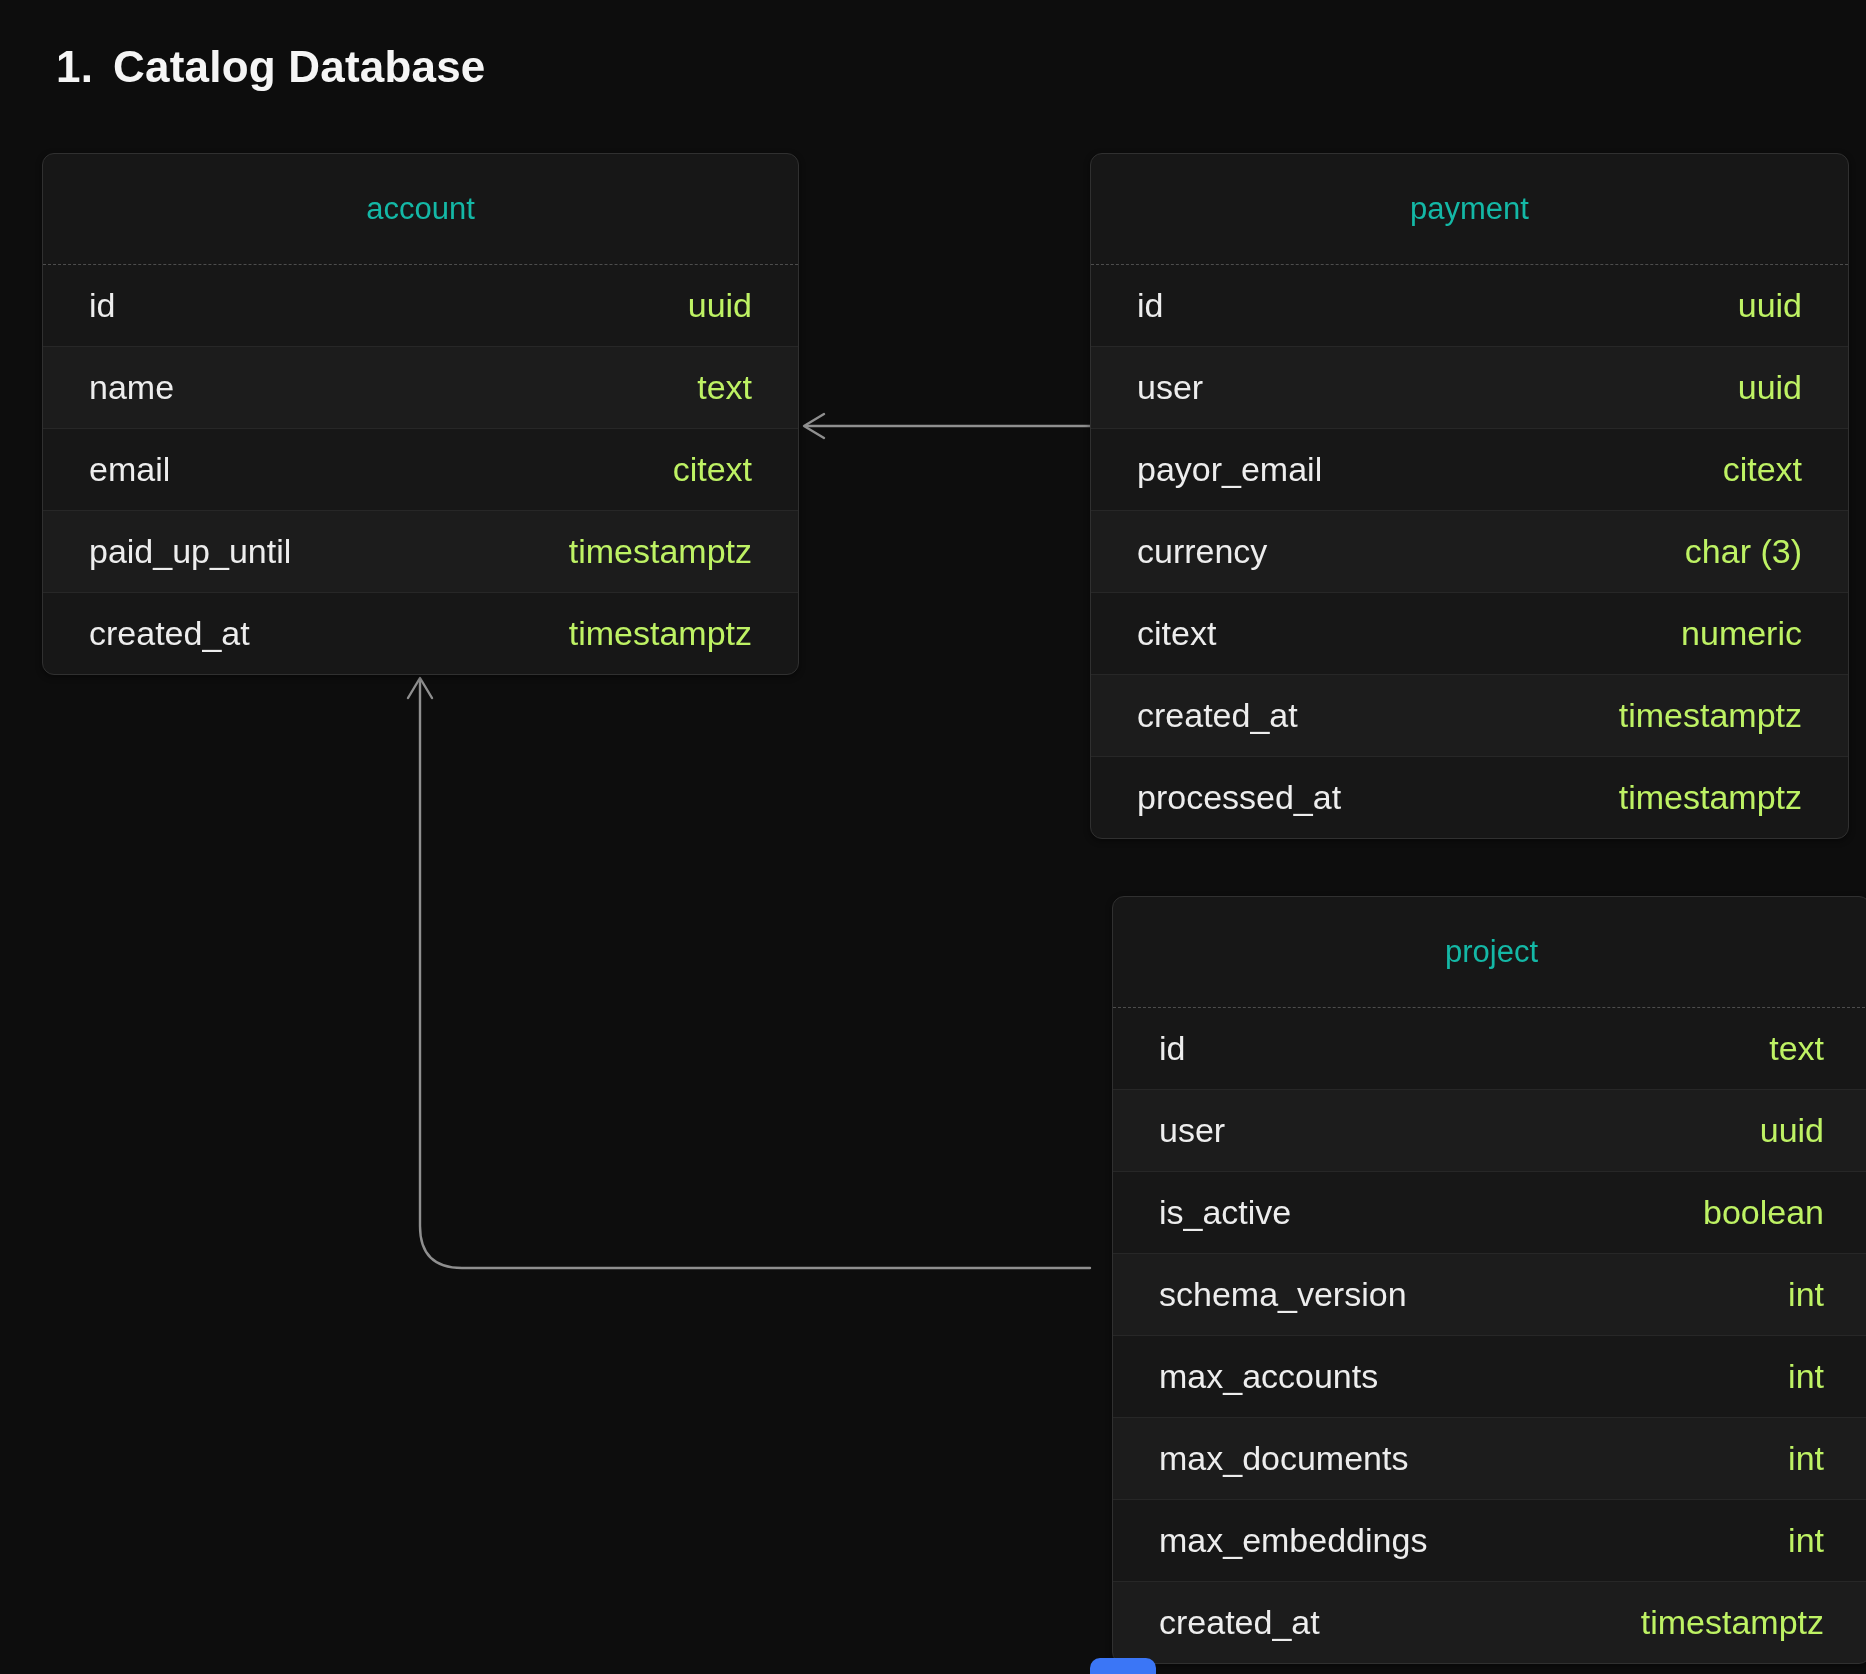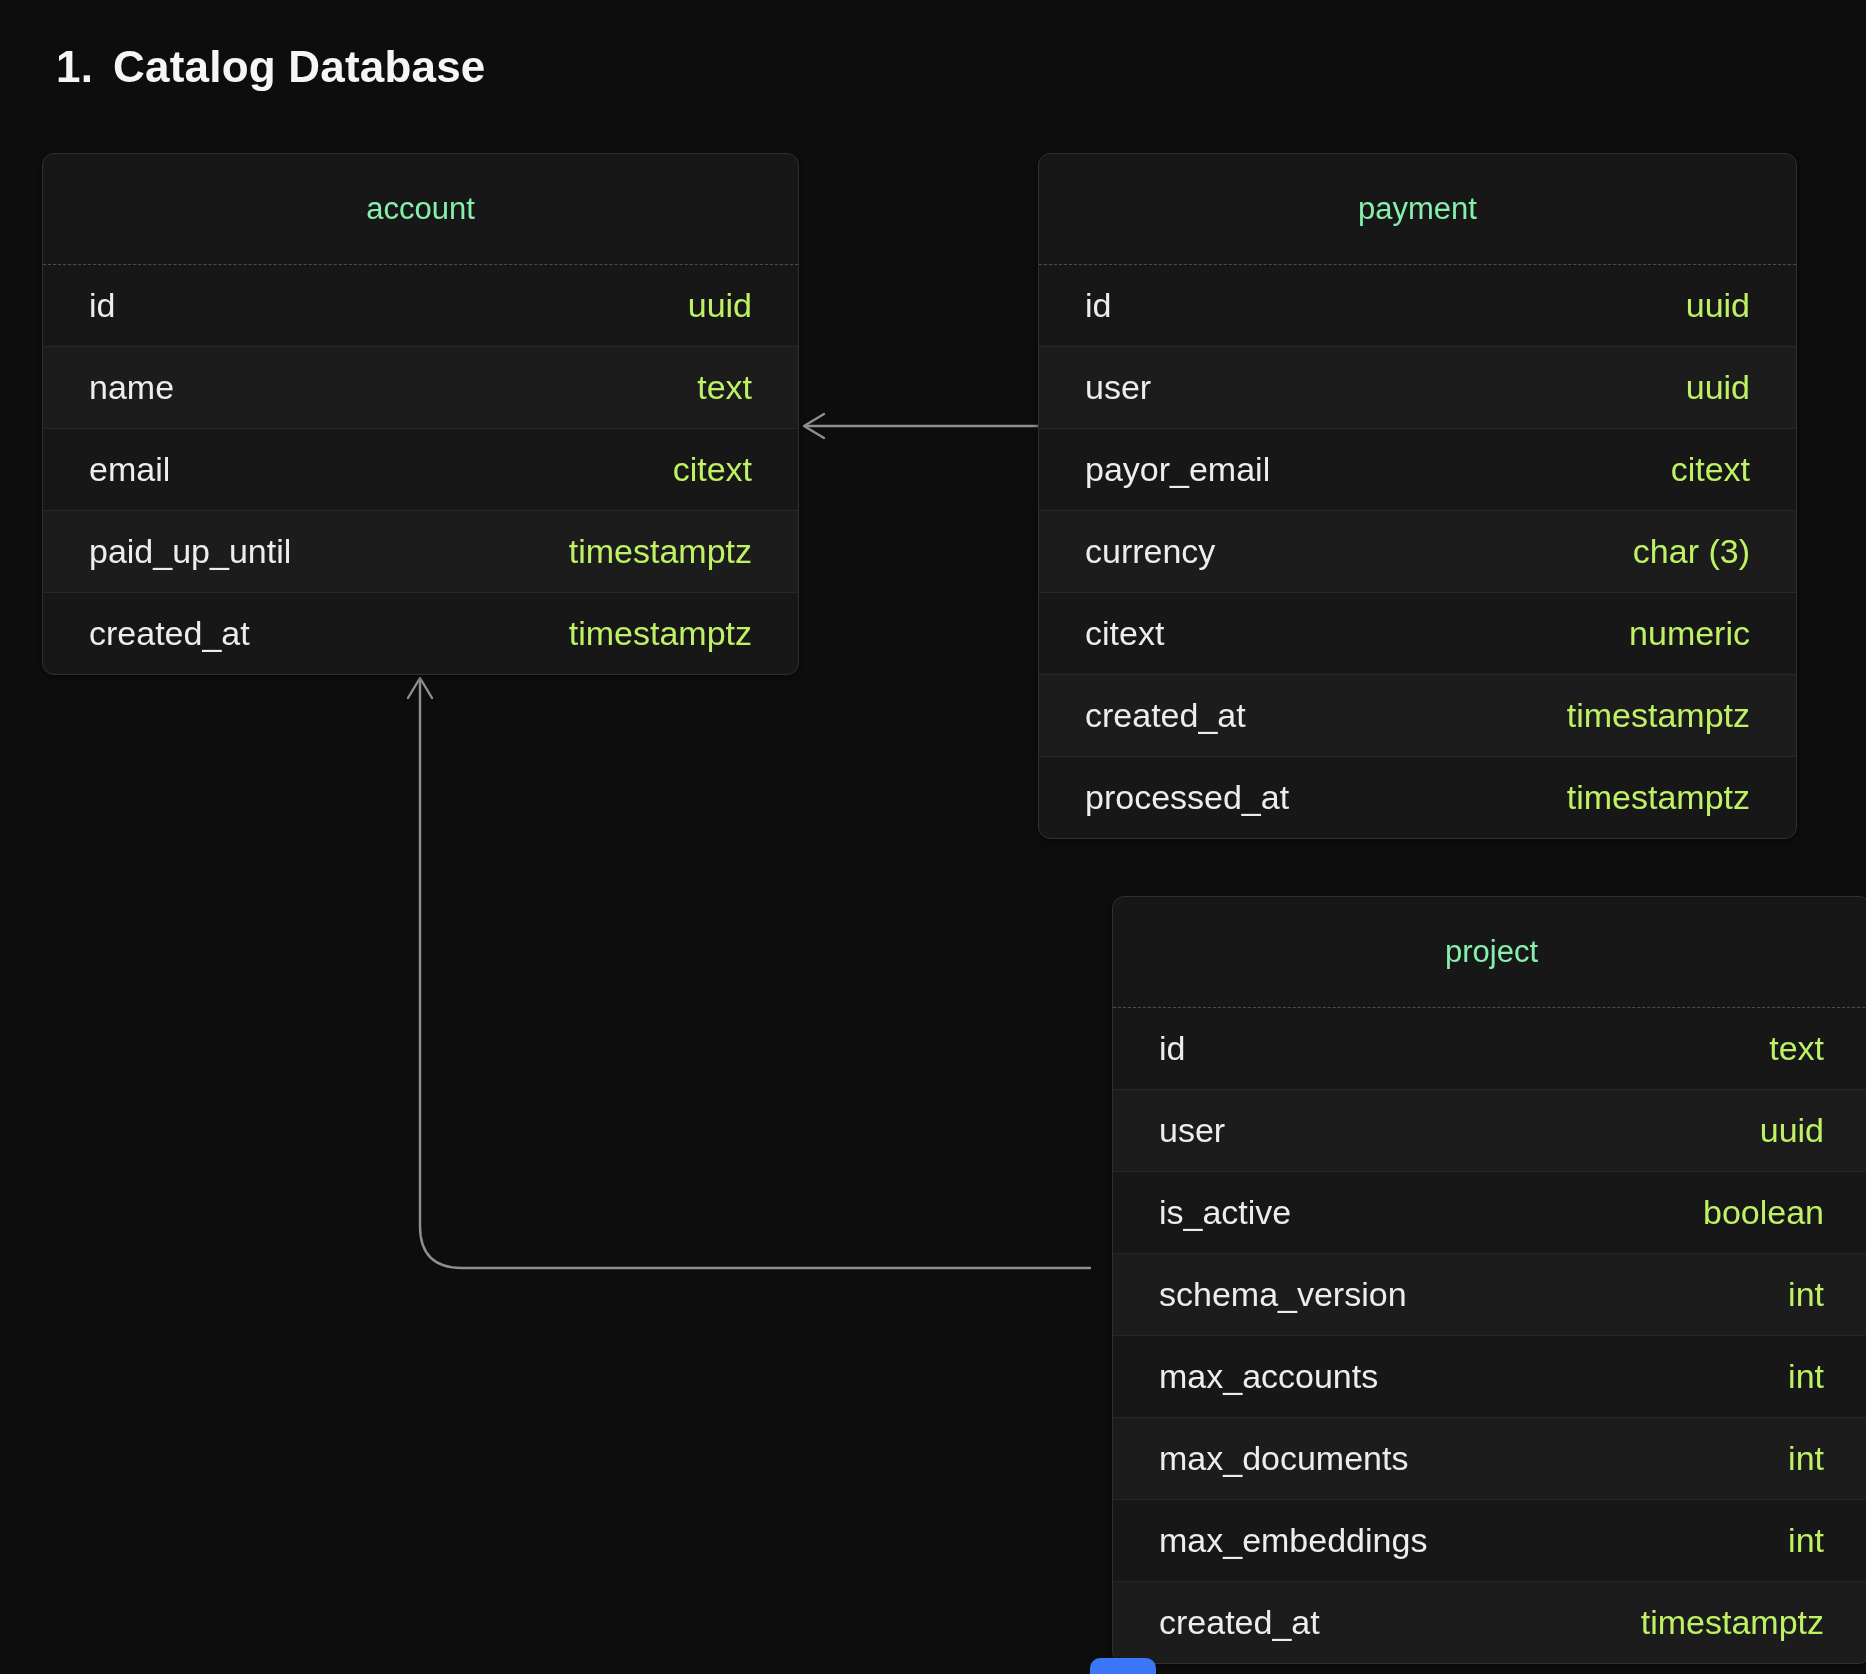--- a/index.html
+++ b/index.html
@@ -35,21 +35,21 @@
     border: 1px solid #303030;
     border-radius: 12px;
     overflow: hidden;
     box-shadow: 0 2px 6px rgba(0,0,0,0.45);
   }
   .db-table .thead {
     height: 110px;
     display: flex;
     align-items: center;
     justify-content: center;
-    color: #86efac;
+    color: #14b8a6;
     font-size: 31px;
     border-bottom: 1px dashed #4d4d4d;
   }
   .db-table .row {
     height: 81px;
     display: flex;
     align-items: center;
     justify-content: space-between;
     padding: 0 46px;
     font-size: 34px;
@@ -58,21 +58,21 @@
     border-top: 1px solid #272727;
     gap: 17px;
   }
   .db-table .row:nth-child(even) {
     background: rgba(255,255,255,0.022);
   }
   .fname { color: #ededed; }
   .ftype { color: #bef264; }
 
   #t-account { left: 42px;   top: 153px; width: 755px; }
-  #t-payment { left: 1038px; top: 153px; width: 757px; }
+  #t-payment { left: 1090px; top: 153px; width: 757px; }
   #t-project { left: 1090px; top: 896px; width: 757px; margin-left: 22px; }
 
   .arrows {
     position: absolute;
     left: 0; top: 0;
     width: 1866px;
     height: 1674px;
     pointer-events: none;
   }
   .arrows path, .arrows polyline {

